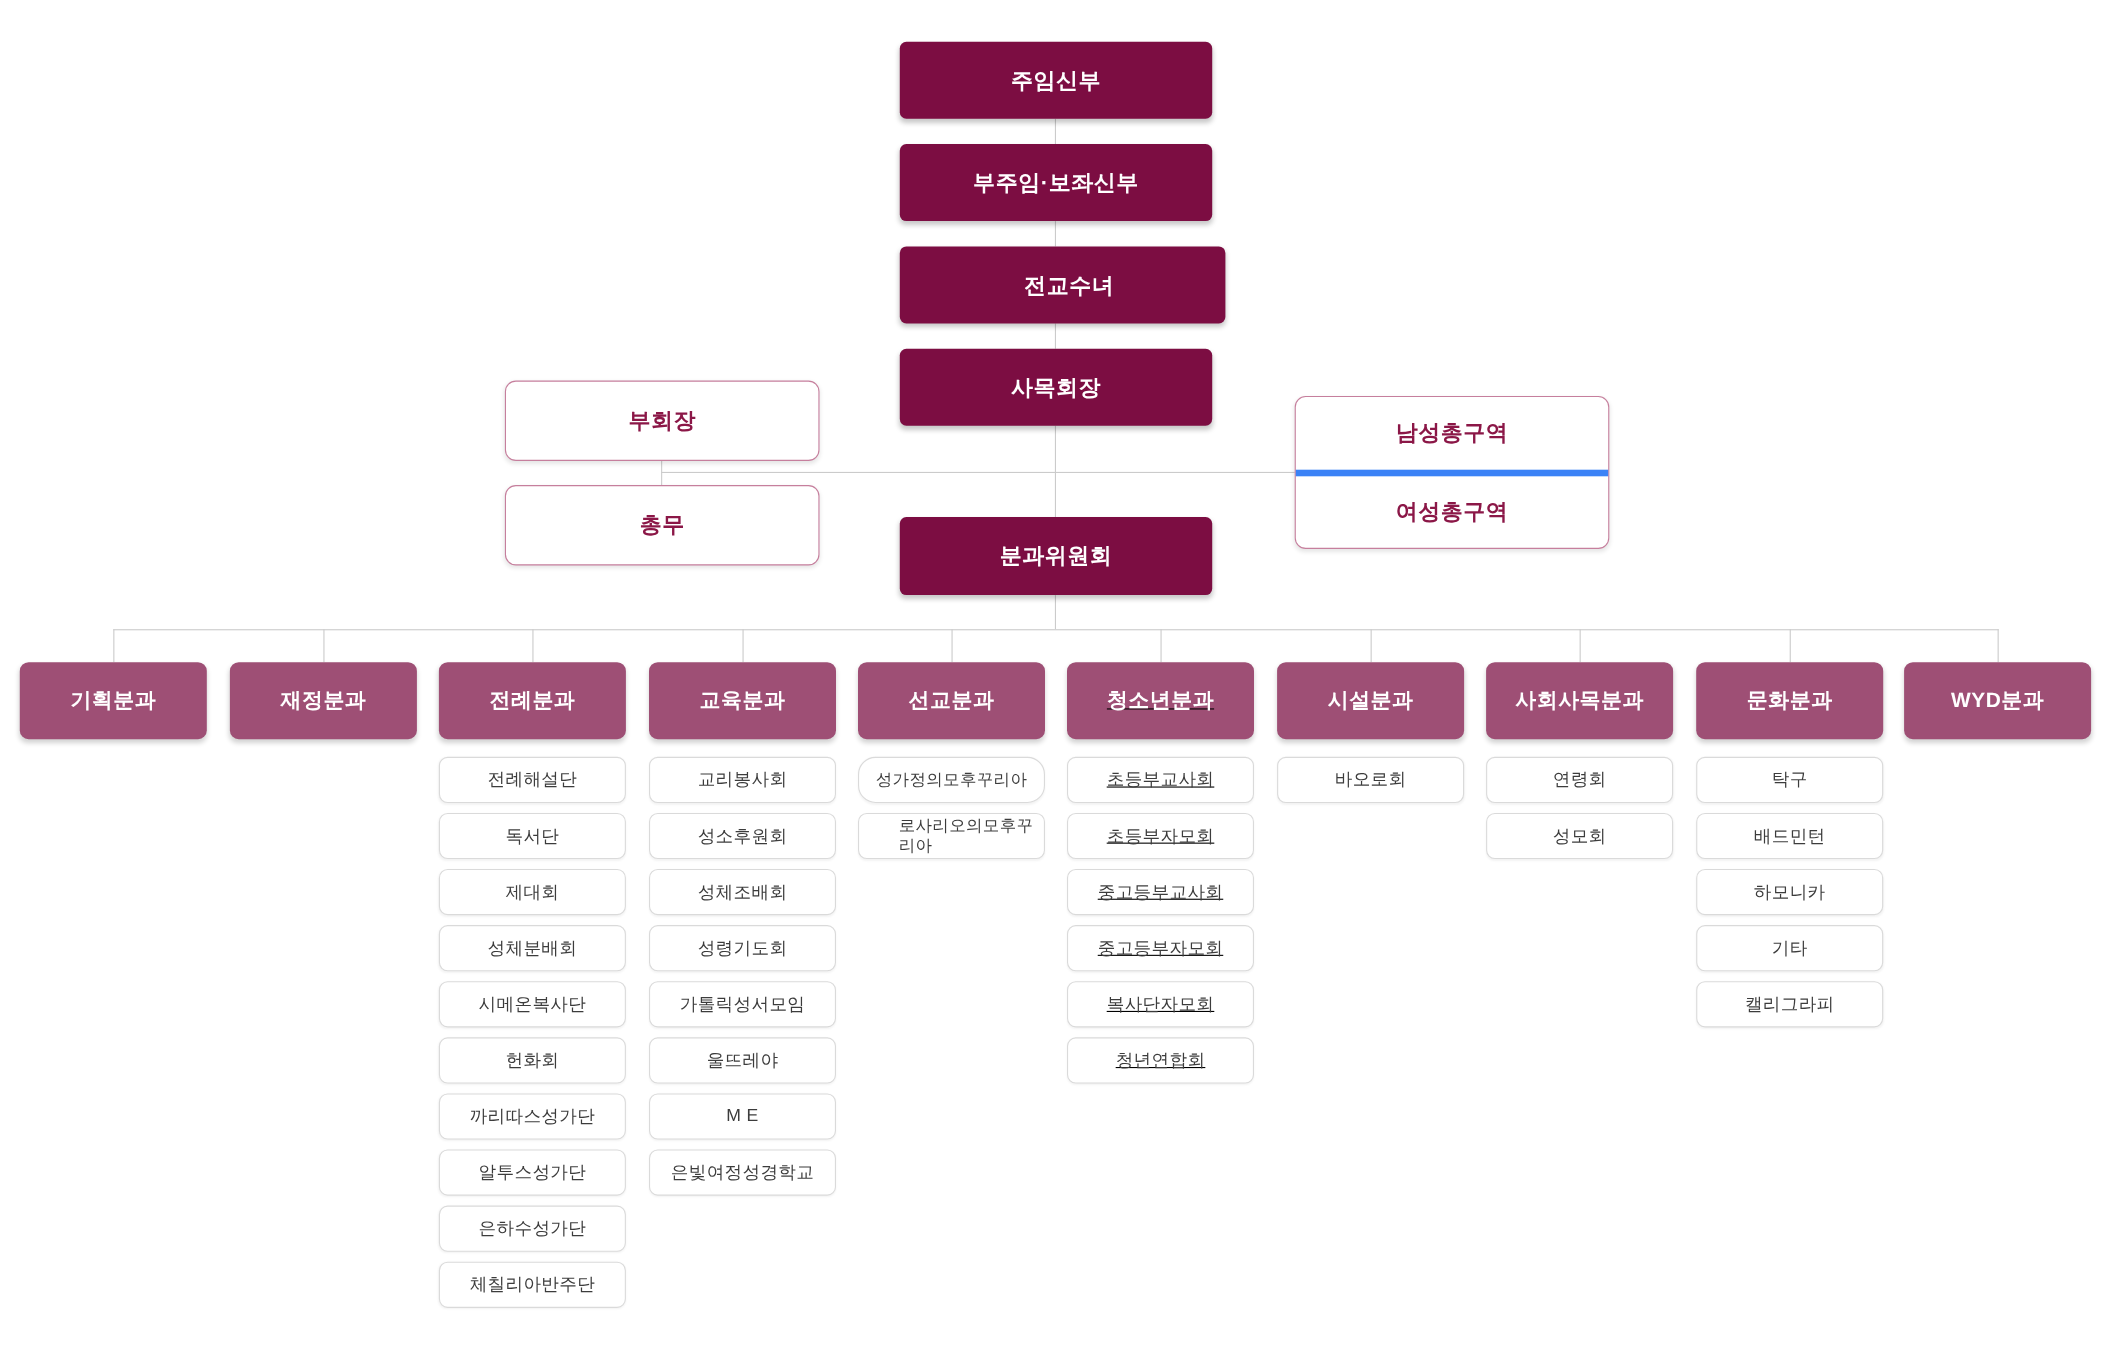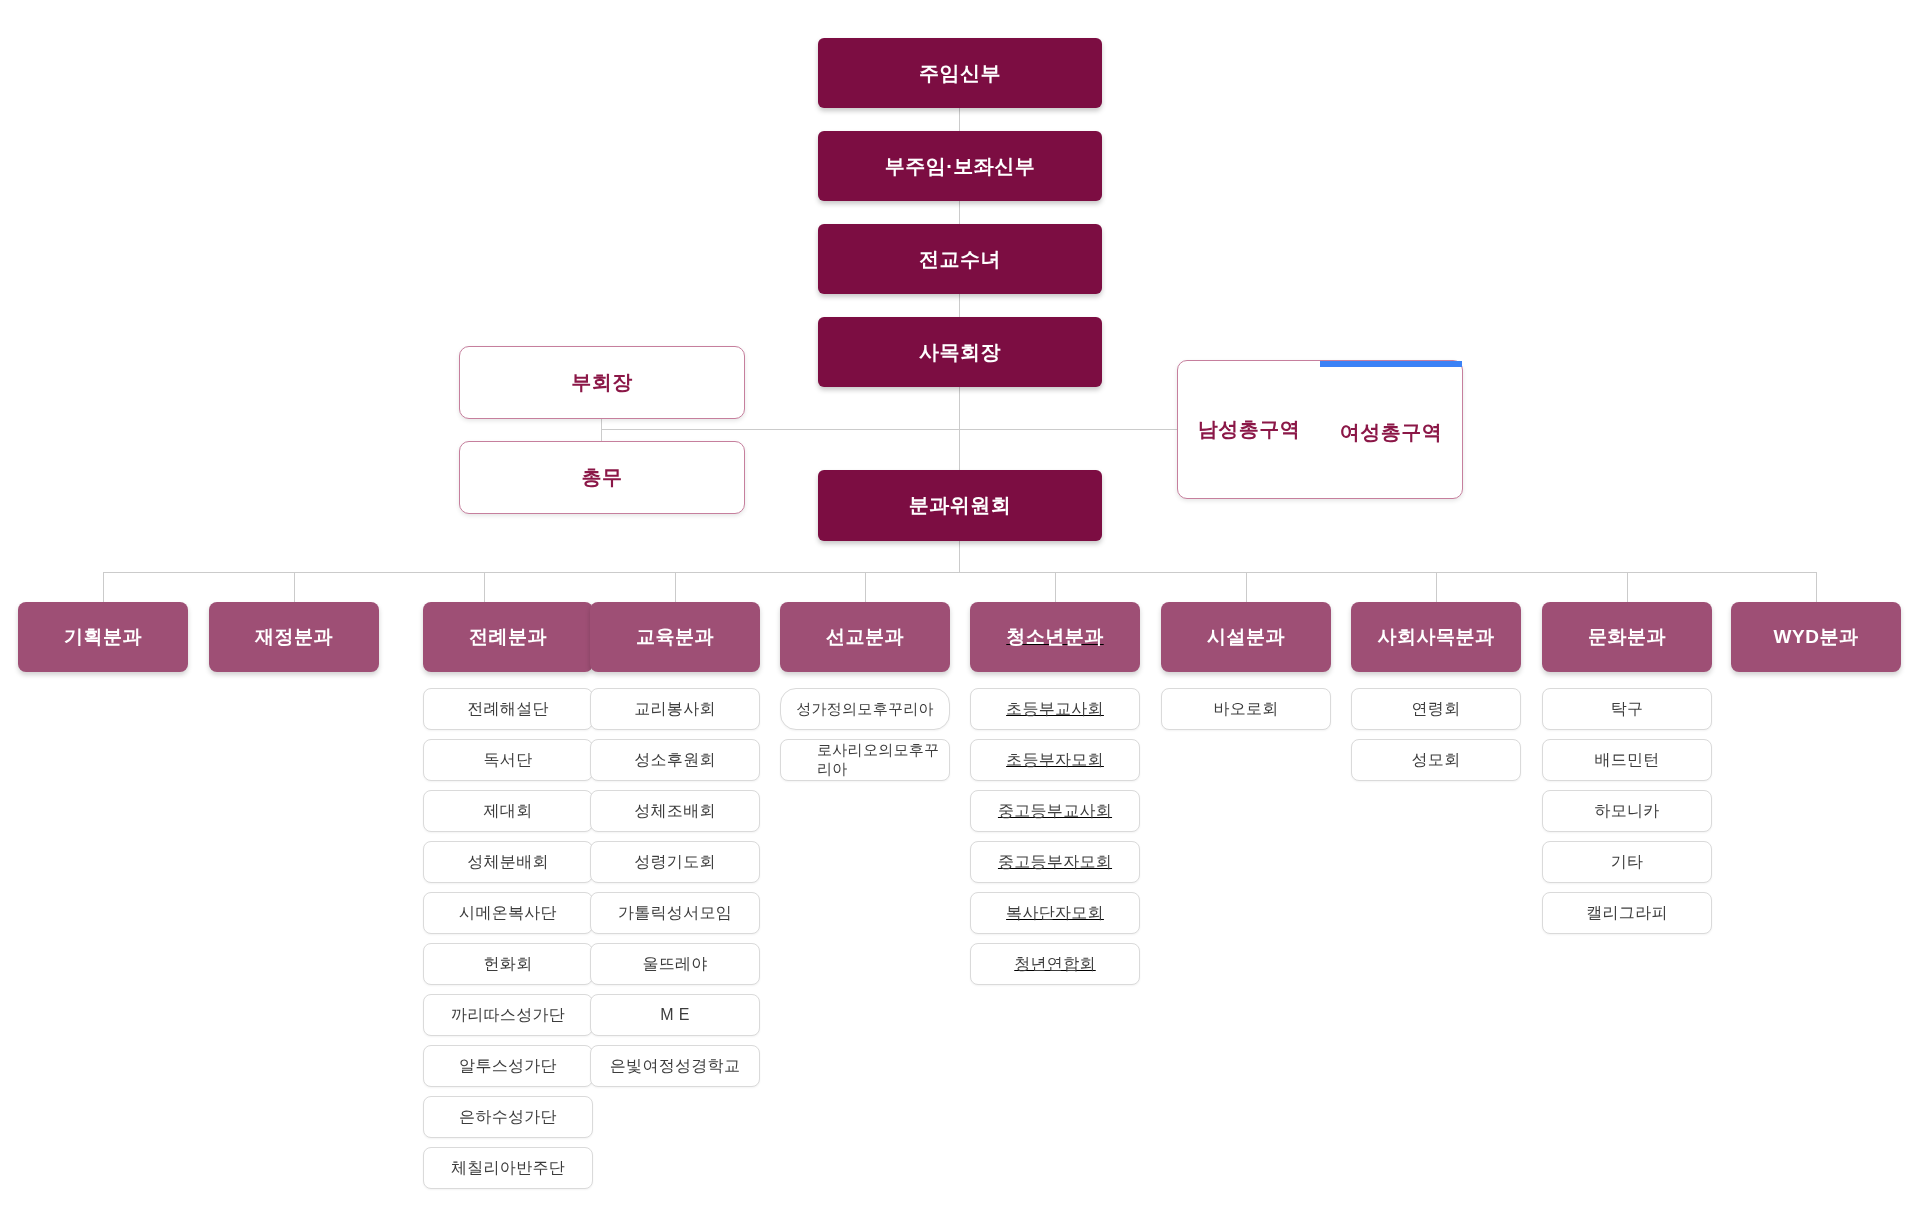--- a/index.html
+++ b/index.html
@@ -23,21 +23,21 @@
   .outline-box{
     position:absolute;width:284px;height:71px;border-radius:10px;
     background:#ffffff;border:1px solid #c67f9d;color:#8b1747;
     font-size:20px;font-weight:600;display:flex;align-items:center;justify-content:center;
     box-shadow:0 2px 4px rgba(0,0,0,0.10);letter-spacing:0.5px;
   }
   .twin-box{
     position:absolute;width:284px;height:137px;border-radius:10px;
     background:#ffffff;border:1px solid #c67f9d;
     box-shadow:0 2px 4px rgba(0,0,0,0.10);
-    display:flex;flex-direction:row;
+    display:flex;flex-direction:column;
   }
   .twin-cell{
     flex:1;display:flex;align-items:center;justify-content:center;
     color:#8b1747;font-size:20px;font-weight:600;letter-spacing:0.5px;
   }
   .twin-cell + .twin-cell{border-top:6px solid #3b82f6;}
 
   
   .dept-col{
     position:absolute;top:602px;width:170px;
@@ -78,41 +78,41 @@
   <div class="vline" style="left:675px;top:572px;height:30px;"></div>
   <div class="vline" style="left:865px;top:572px;height:30px;"></div>
   <div class="vline" style="left:1055px;top:572px;height:30px;"></div>
   <div class="vline" style="left:1246px;top:572px;height:30px;"></div>
   <div class="vline" style="left:1436px;top:572px;height:30px;"></div>
   <div class="vline" style="left:1627px;top:572px;height:30px;"></div>
   <div class="vline" style="left:1816px;top:572px;height:30px;"></div>
 
   <div class="dark-box" style="left:818px;top:38px;">주임신부</div>
   <div class="dark-box" style="left:818px;top:131px;">부주임·보좌신부</div>
-  <div class="dark-box" style="left:818px;top:224px;">전교수녀</div>
+  <div class="dark-box" style="left:818px;top:224px;padding-left:12px;">전교수녀</div>
   <div class="dark-box" style="left:818px;top:317px;">사목회장</div>
   <div class="dark-box" style="left:818px;top:470px;height:71px;">분과위원회</div>
 
   <div class="outline-box" style="left:459px;top:346px;">부회장</div>
   <div class="outline-box" style="left:459px;top:441px;">총무</div>
 
   <div class="twin-box" style="left:1177px;top:360px;">
     <div class="twin-cell">남성총구역</div>
     <div class="twin-cell">여성총구역</div>
   </div>
 
   <div class="dept-col" style="left:18px;">
     <div class="dept-box">기획분과</div>
   </div>
 
   <div class="dept-col" style="left:209px;">
     <div class="dept-box">재정분과</div>
   </div>
 
-  <div class="dept-col" style="left:423px;">
+  <div class="dept-col" style="left:399px;">
     <div class="dept-box">전례분과</div>
     <div class="item-box">전례해설단</div>
     <div class="item-box">독서단</div>
     <div class="item-box">제대회</div>
     <div class="item-box">성체분배회</div>
     <div class="item-box">시메온복사단</div>
     <div class="item-box">헌화회</div>
     <div class="item-box">까리따스성가단</div>
     <div class="item-box">알투스성가단</div>
     <div class="item-box">은하수성가단</div>

